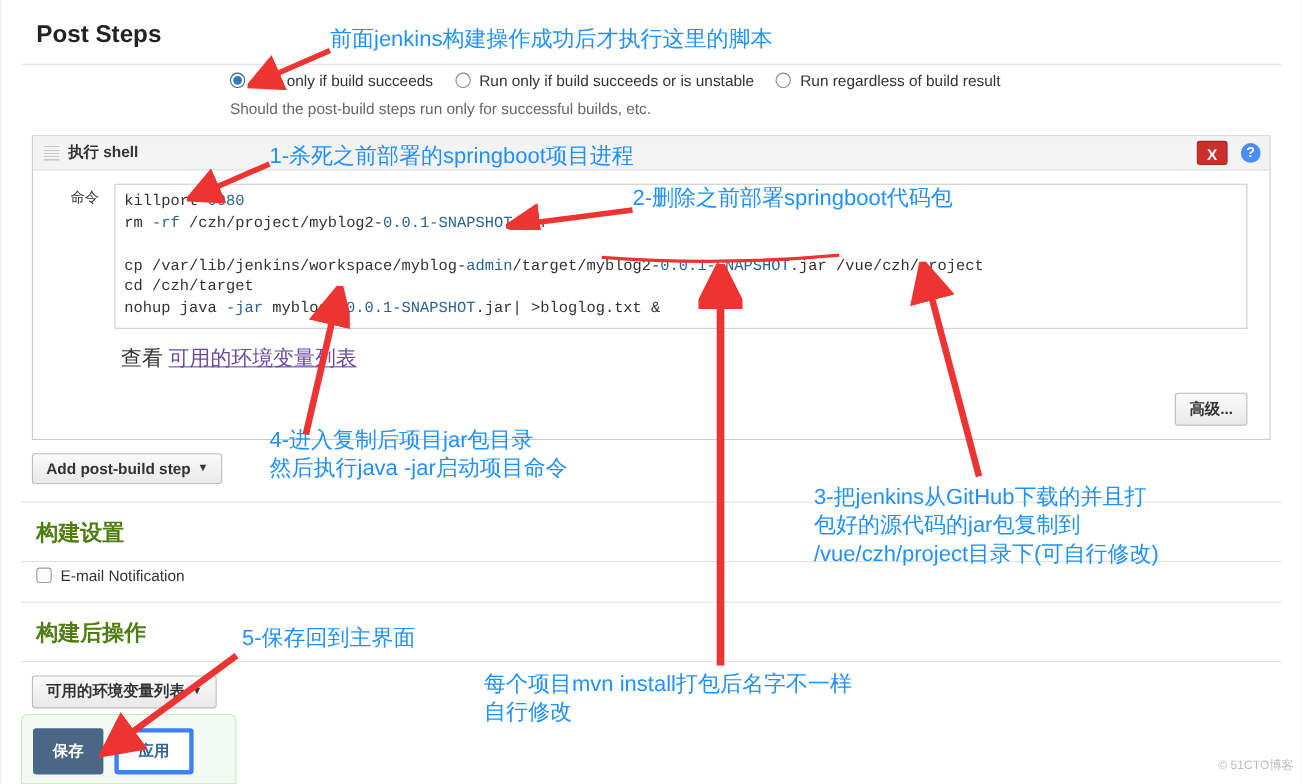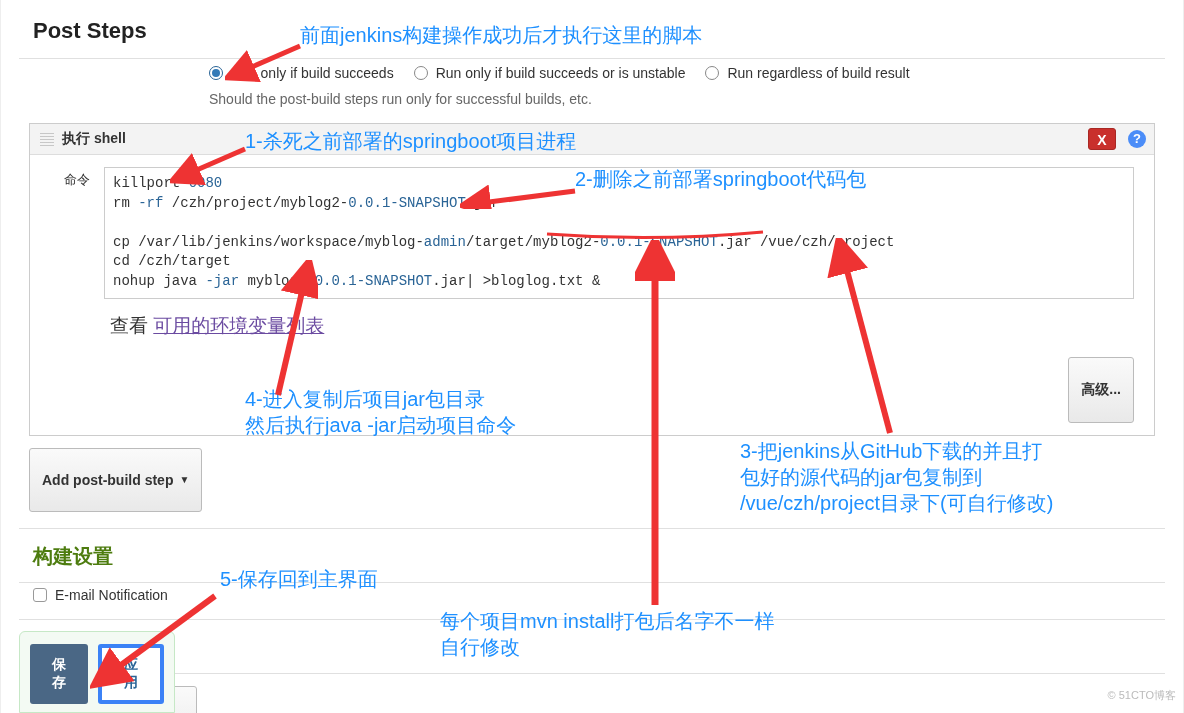--- a/index.html
+++ b/index.html
@@ -113,21 +113,21 @@
       font-size: 19px;
       color: #333;
     }
     .shell-footer a { color: #6b4ba1; text-decoration: underline; }
     .advanced-row { text-align: right; padding: 4px 20px 12px 0; }
     .btn {
       display: inline-flex; align-items: center;
       background: linear-gradient(#fafafa, #e9e9e9);
       border: 1px solid #bbb;
       border-radius: 3px;
-      padding: 23px 12px;
+      padding: 5px 12px;
       font-size: 14px;
       color: #333;
       font-weight: bold;
       cursor: pointer;
     }
     .btn .caret { margin-left: 6px; font-size: 10px; }
     .add-step-row { padding: 12px 0 16px 10px; }
     .sub-section-title {
       font-size: 20px; font-weight: bold;
       padding: 14px 0 12px 14px;
@@ -140,21 +140,21 @@
     }
     .checkbox {
       width: 14px; height: 14px;
       border: 1px solid #999; border-radius: 3px;
       background: #fff;
       margin-right: 8px;
     }
     .save-area {
       position: absolute;
       bottom: 0; left: 18px;
-      width: 156px;
+      width: 196px;
       background: #f3faf3;
       border: 1px solid #c6e8c6;
       border-radius: 6px 6px 0 0;
       padding: 12px 10px 8px 10px;
       display: flex;
       gap: 10px;
     }
     .btn-primary {
       background: #4a6785; color: #fff;
       border: none; border-radius: 3px;

